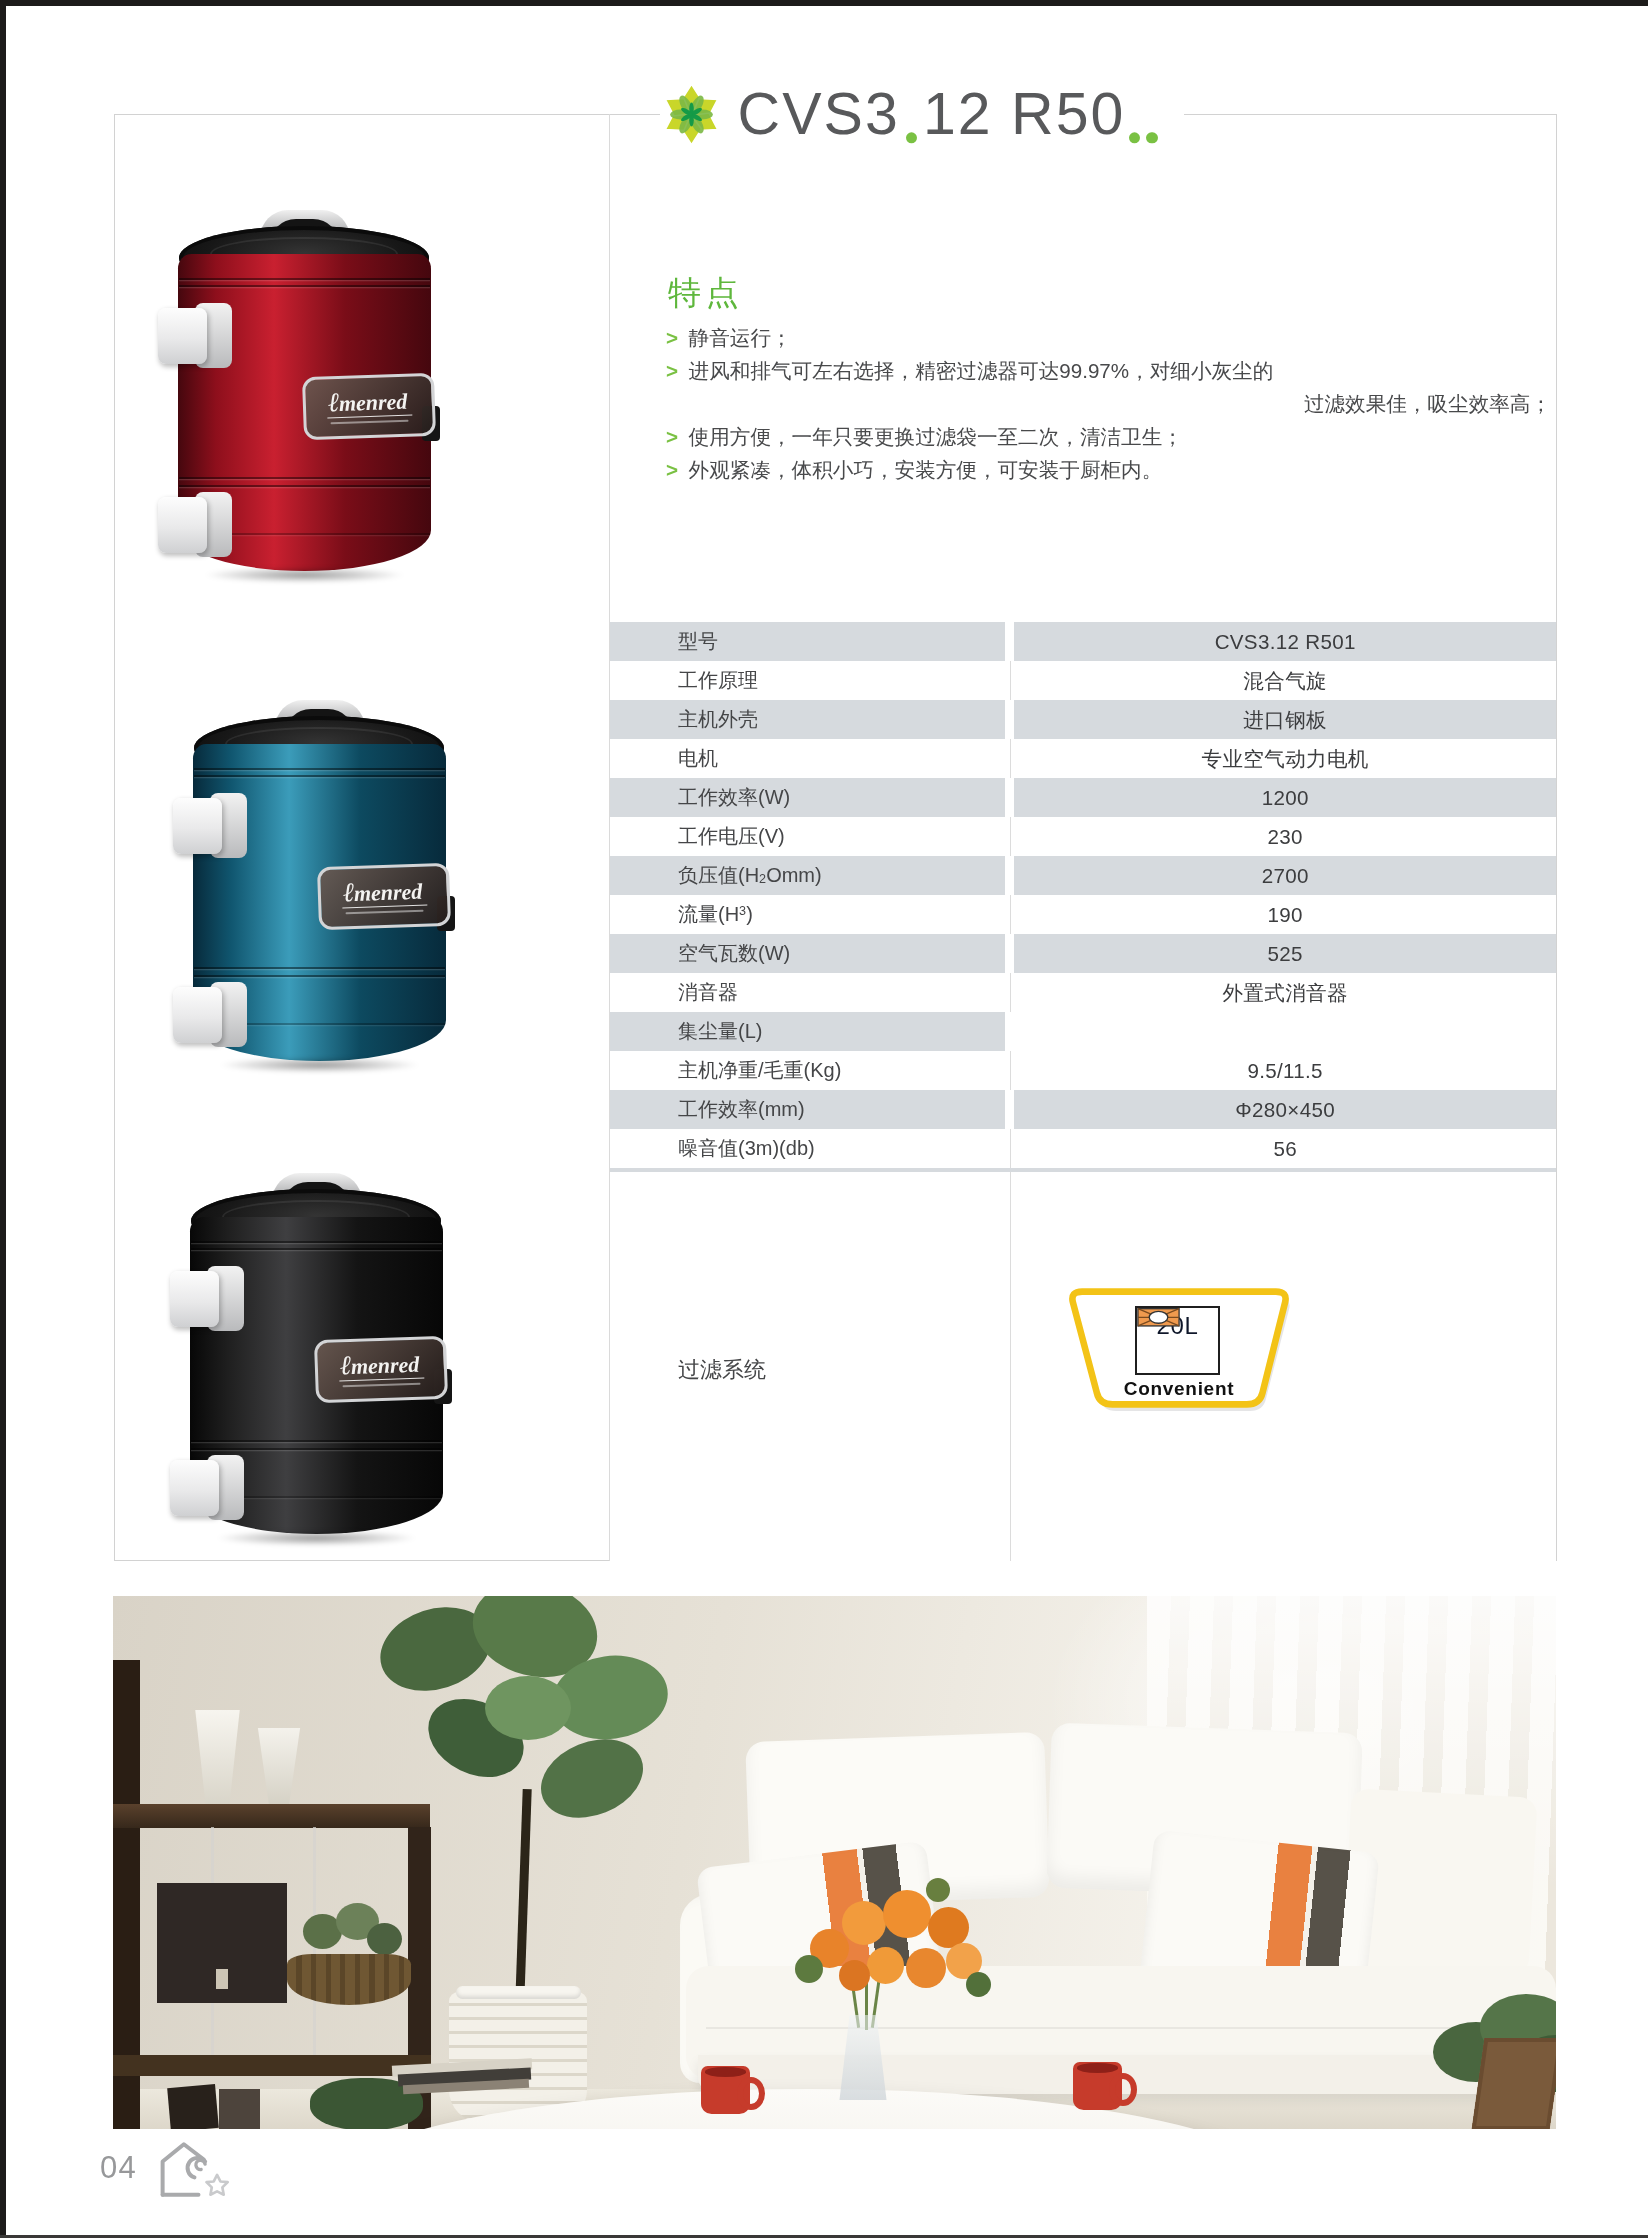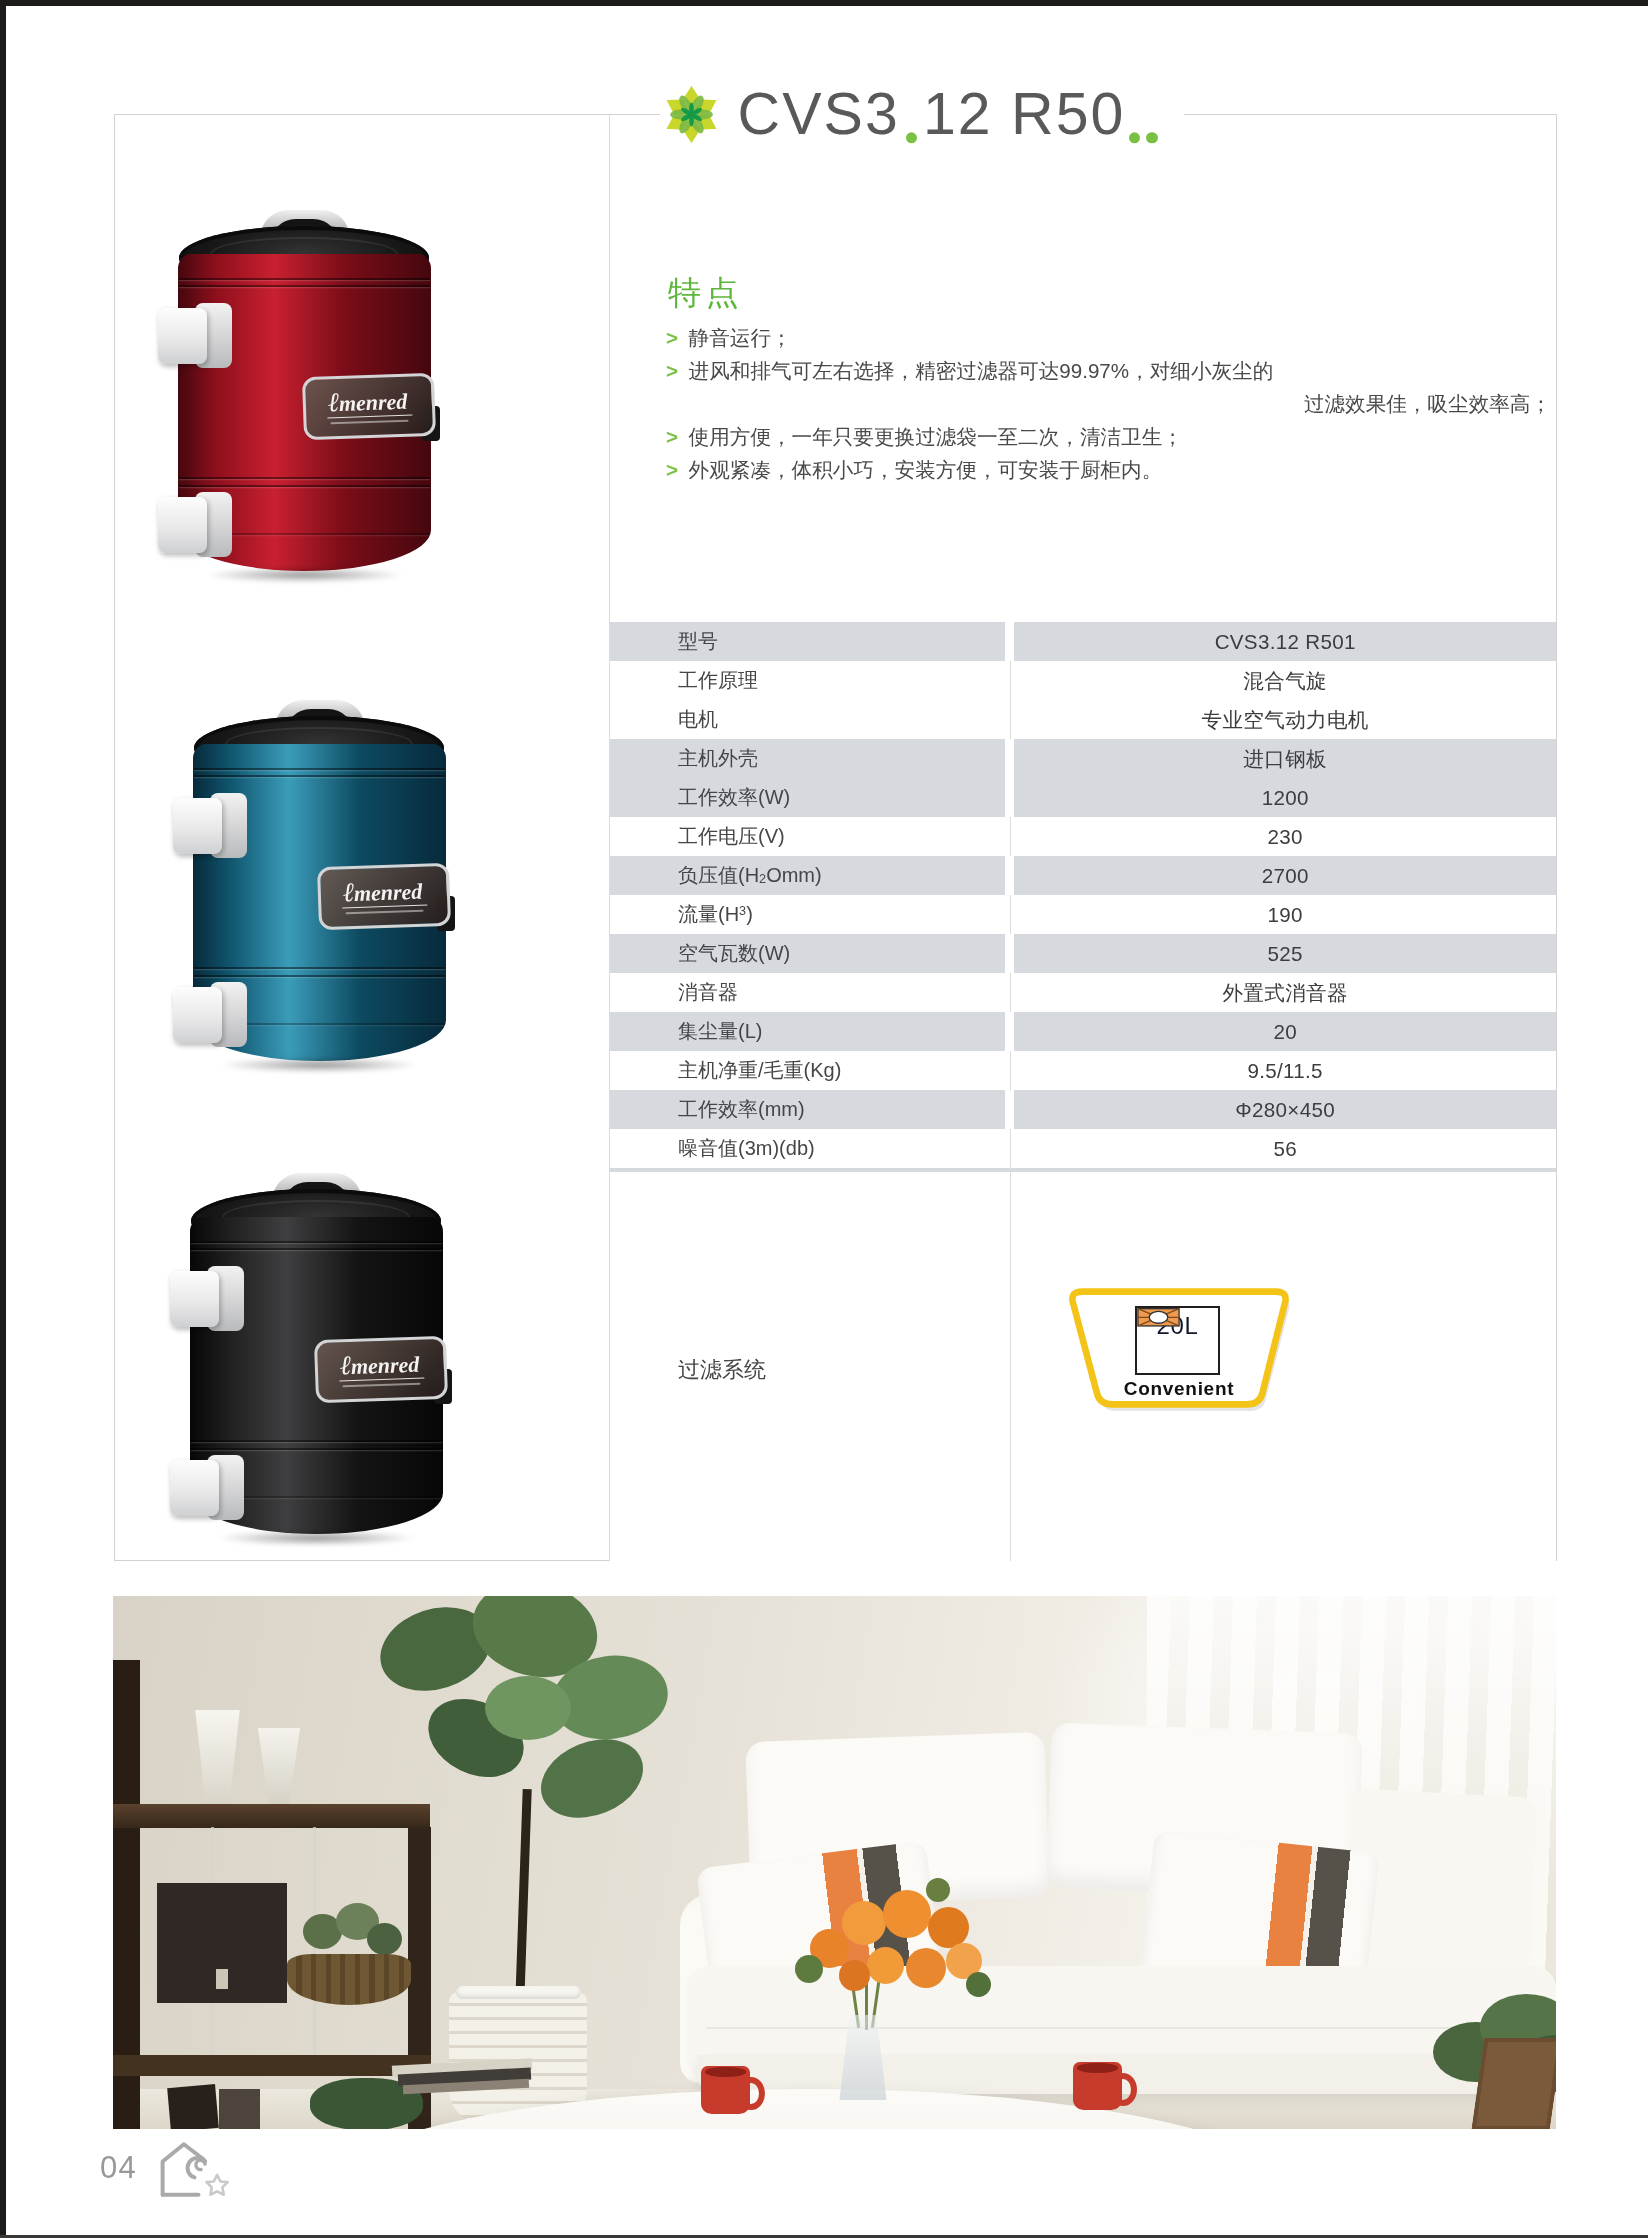--- a/index.html
+++ b/index.html
@@ -284,39 +284,39 @@
     <div class="trow">
       <div class="tcell-label">
           <span>工作原理</span>
           <sub></sub>
           <sup></sup>
           <span></span>
         </div>
       <div class="tcell-gap"></div>
       <div class="tcell-value">混合气旋</div>
     </div>
+    <div class="trow shaded">
+      <div class="tcell-label">
+          <span>主机外壳</span>
+          <sub></sub>
+          <sup></sup>
+          <span></span>
+        </div>
+      <div class="tcell-gap"></div>
+      <div class="tcell-value">进口钢板</div>
+    </div>
     <div class="trow">
       <div class="tcell-label">
           <span>电机</span>
           <sub></sub>
           <sup></sup>
           <span></span>
         </div>
       <div class="tcell-gap"></div>
       <div class="tcell-value">专业空气动力电机</div>
-    </div>
-    <div class="trow shaded">
-      <div class="tcell-label">
-          <span>主机外壳</span>
-          <sub></sub>
-          <sup></sup>
-          <span></span>
-        </div>
-      <div class="tcell-gap"></div>
-      <div class="tcell-value">进口钢板</div>
     </div>
     <div class="trow shaded">
       <div class="tcell-label">
           <span>工作效率(W)</span>
           <sub></sub>
           <sup></sup>
           <span></span>
         </div>
       <div class="tcell-gap"></div>
       <div class="tcell-value">1200</div>
@@ -372,21 +372,20 @@
       <div class="tcell-value">外置式消音器</div>
     </div>
     <div class="trow shaded">
       <div class="tcell-label">
           <span>集尘量(L)</span>
           <sub></sub>
           <sup></sup>
           <span></span>
         </div>
       <div class="tcell-gap"></div>
-      <div class="tcell-value">20</div>
     </div>
     <div class="trow">
       <div class="tcell-label">
           <span>主机净重/毛重(Kg)</span>
           <sub></sub>
           <sup></sup>
           <span></span>
         </div>
       <div class="tcell-gap"></div>
       <div class="tcell-value">9.5/11.5</div>

